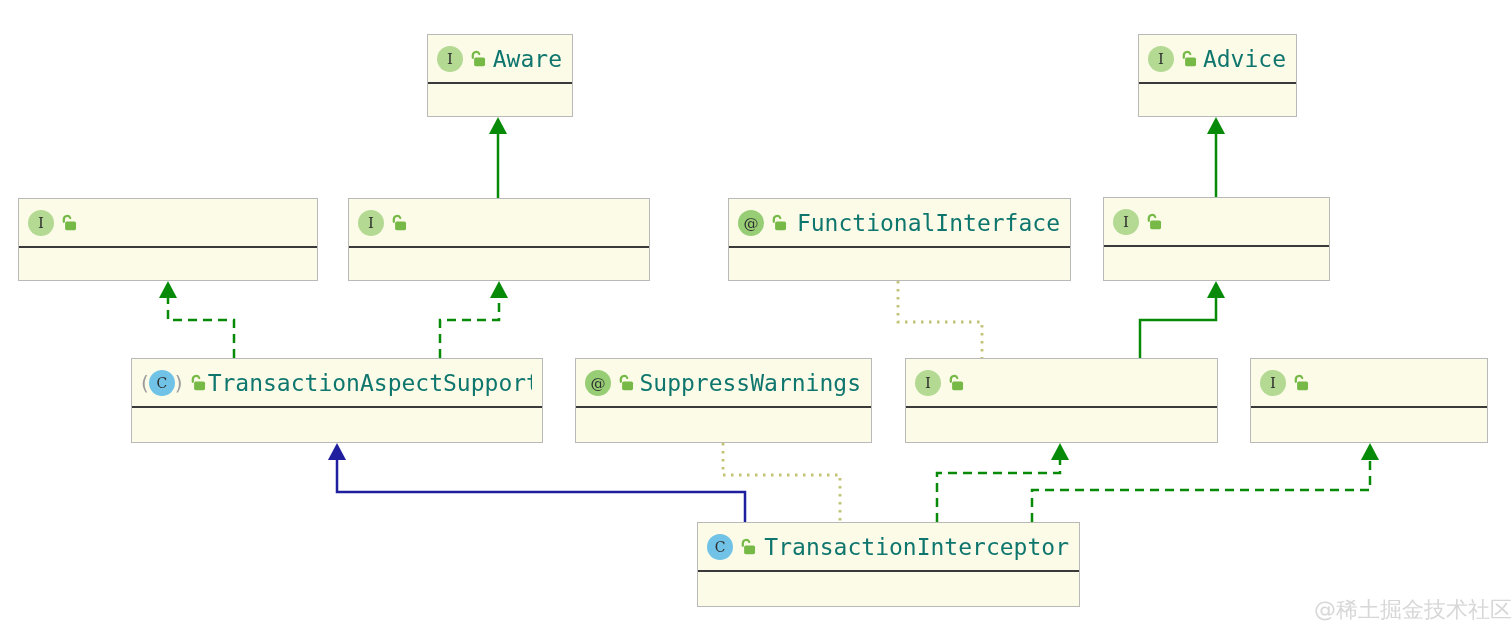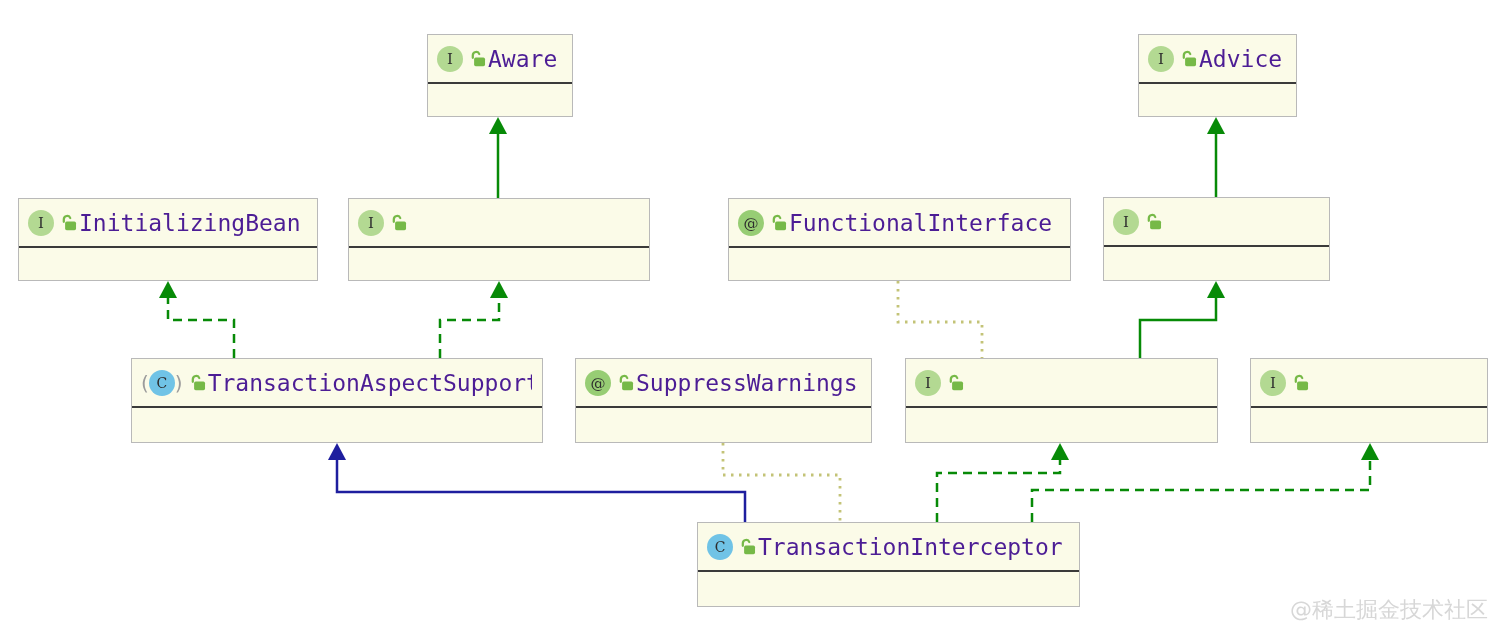--- a/index.html
+++ b/index.html
@@ -28,27 +28,27 @@
   }
   .kind-badge{
     width:26px;height:26px;border-radius:50%;
     display:inline-flex;align-items:center;justify-content:center;
     font-size:15px;color:#2e2e2e;flex:0 0 auto;
     font-family:"DejaVu Serif","Liberation Serif",serif;
   }
   .paren{color:#9c9c9c;font-size:20px;font-family:"DejaVu Sans","Liberation Sans",sans-serif;flex:0 0 auto;line-height:26px;}
   .lock{margin-left:6px;flex:0 0 auto;display:inline-flex;}
   .node-label{
-    flex:1;text-align:left;
-    font-size:23px;color:#4c1d95;
+    flex:1;text-align:right;
+    font-size:23px;color:#0f766e;
     white-space:nowrap;overflow:hidden;
     letter-spacing:0px;
   }
   #watermark{
-    position:absolute;right:24px;bottom:10px;
+    position:absolute;right:0;bottom:10px;
     font-size:22px;color:#d7d7d7;
     font-family:"DejaVu Sans","Liberation Sans",sans-serif;
     user-select:none;
   }
 </style>
 </head>
 <body>
 
 <div id="canvas">
   <svg id="edge-layer" xmlns="http://www.w3.org/2000/svg">
@@ -99,21 +99,20 @@
     </div>
     <div class="node" style="left: 18px; top: 198px; width: 300px; height: 83px;">
       <div class="node-title">
         <span class="kind-badge" style="background: rgb(179, 217, 146);">I</span>
         <span class="lock">
           <svg width="19" height="19" viewBox="0 0 16 16">
             <path d="M3.2 7.4 L3.2 5.4 C3.2 2.4 7.6 1.2 8.6 4.2" fill="none" stroke="#76b947" stroke-width="1.9" stroke-linecap="round"></path>
             <rect x="4.3" y="7.2" width="9.2" height="7.3" rx="1.4" fill="#76b947"></rect>
           </svg>
         </span>
-        <span class="node-label">InitializingBean</span>
       </div>
       <div class="node-body"></div>
     </div>
     <div class="node" style="left: 348px; top: 198px; width: 302px; height: 83px;">
       <div class="node-title">
         <span class="kind-badge" style="background: rgb(179, 217, 146);">I</span>
         <span class="lock">
           <svg width="19" height="19" viewBox="0 0 16 16">
             <path d="M3.2 7.4 L3.2 5.4 C3.2 2.4 7.6 1.2 8.6 4.2" fill="none" stroke="#76b947" stroke-width="1.9" stroke-linecap="round"></path>
             <rect x="4.3" y="7.2" width="9.2" height="7.3" rx="1.4" fill="#76b947"></rect>

